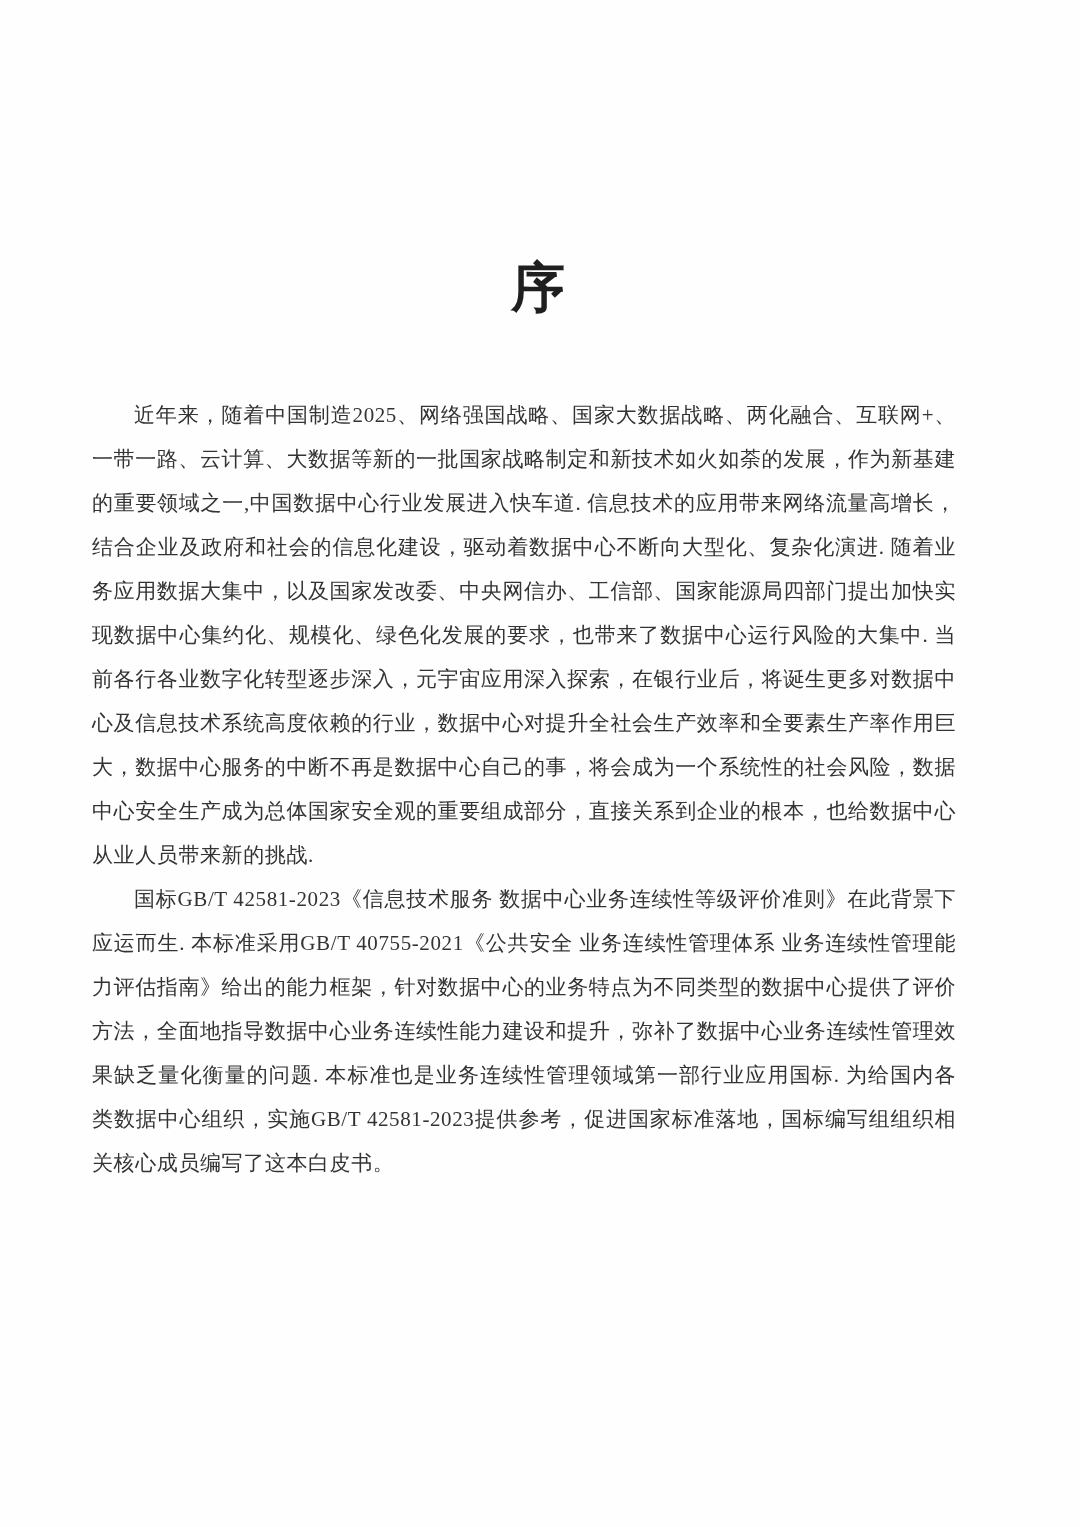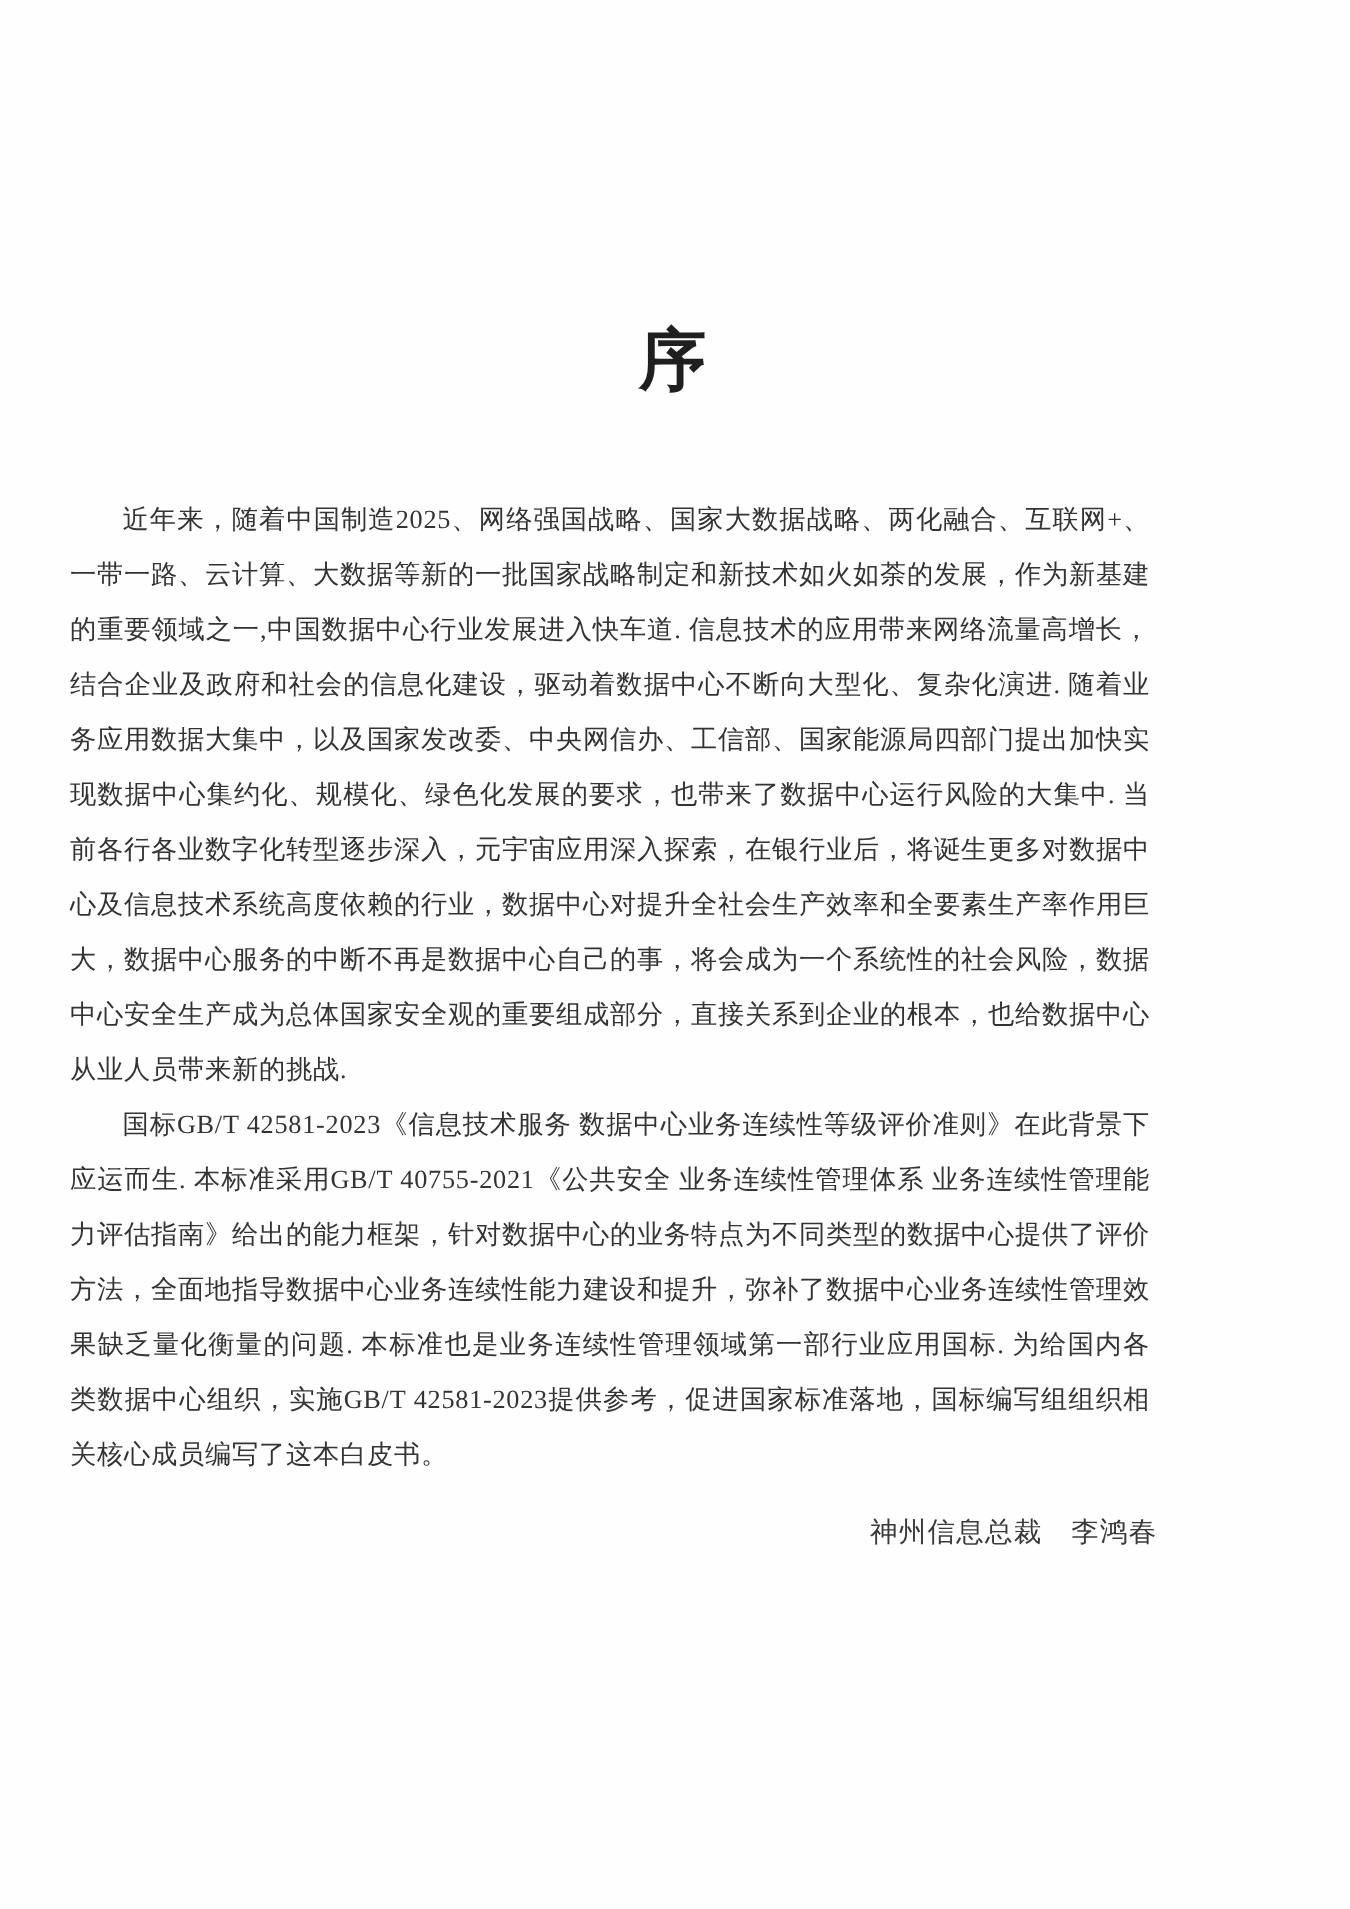--- a/index.html
+++ b/index.html
@@ -22,21 +22,21 @@
     margin: 0;
     padding-top: 252px;
     text-align: center;
     font-size: 54px;
     font-weight: 700;
     letter-spacing: 4px;
     color: #1f1f1f;
   }
   .content {
     width: 864px;
-    margin-left: 56px;
+    margin-left: 92px;
     margin-top: 68px;
   }
   .content p {
     margin: 0;
     font-size: 21px;
     line-height: 44px;
     letter-spacing: 0.6px;
     text-align: justify;
     text-indent: 2em;
     color: #333333;
@@ -59,18 +59,14 @@
 
 <div class="page">
 
   <h1 class="title">序</h1>
 
   <div class="content">
     <p>近年来，随着中国制造2025、网络强国战略、国家大数据战略、两化融合、互联网+、一带一路、云计算、大数据等新的一批国家战略制定和新技术如火如荼的发展，作为新基建的重要领域之一,中国数据中心行业发展进入快车道. 信息技术的应用带来网络流量高增长，结合企业及政府和社会的信息化建设，驱动着数据中心不断向大型化、复杂化演进. 随着业务应用数据大集中，以及国家发改委、中央网信办、工信部、国家能源局四部门提出加快实现数据中心集约化、规模化、绿色化发展的要求，也带来了数据中心运行风险的大集中. 当前各行各业数字化转型逐步深入，元宇宙应用深入探索，在银行业后，将诞生更多对数据中心及信息技术系统高度依赖的行业，数据中心对提升全社会生产效率和全要素生产率作用巨大，数据中心服务的中断不再是数据中心自己的事，将会成为一个系统性的社会风险，数据中心安全生产成为总体国家安全观的重要组成部分，直接关系到企业的根本，也给数据中心从业人员带来新的挑战.</p>
     <p>国标GB/T 42581-2023《信息技术服务 数据中心业务连续性等级评价准则》在此背景下应运而生. 本标准采用GB/T 40755-2021《公共安全 业务连续性管理体系 业务连续性管理能力评估指南》给出的能力框架，针对数据中心的业务特点为不同类型的数据中心提供了评价方法，全面地指导数据中心业务连续性能力建设和提升，弥补了数据中心业务连续性管理效果缺乏量化衡量的问题. 本标准也是业务连续性管理领域第一部行业应用国标. 为给国内各类数据中心组织，实施GB/T 42581-2023提供参考，促进国家标准落地，国标编写组组织相关核心成员编写了这本白皮书。</p>
   </div>
 
-  <div class="signature-block">
-    <div class="signature">神州信息总裁　李鸿春</div>
-
-  </div>
 
 </div>
 
 </body></html>

